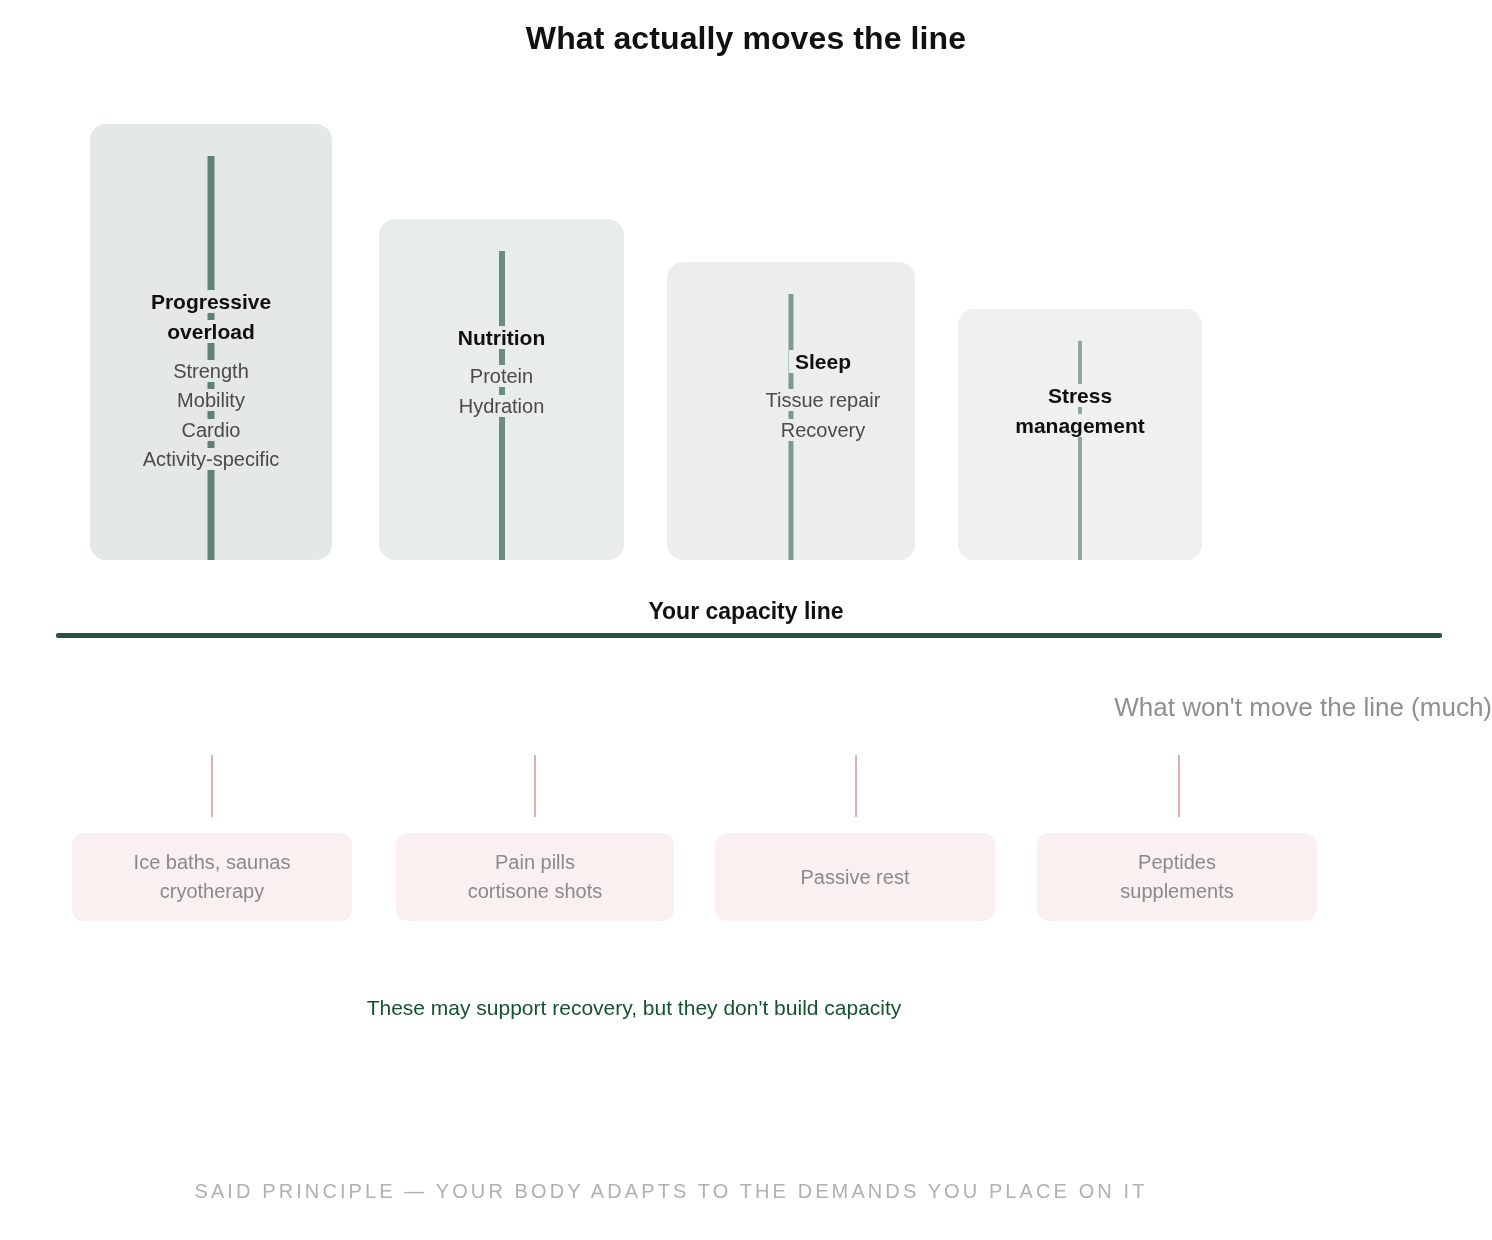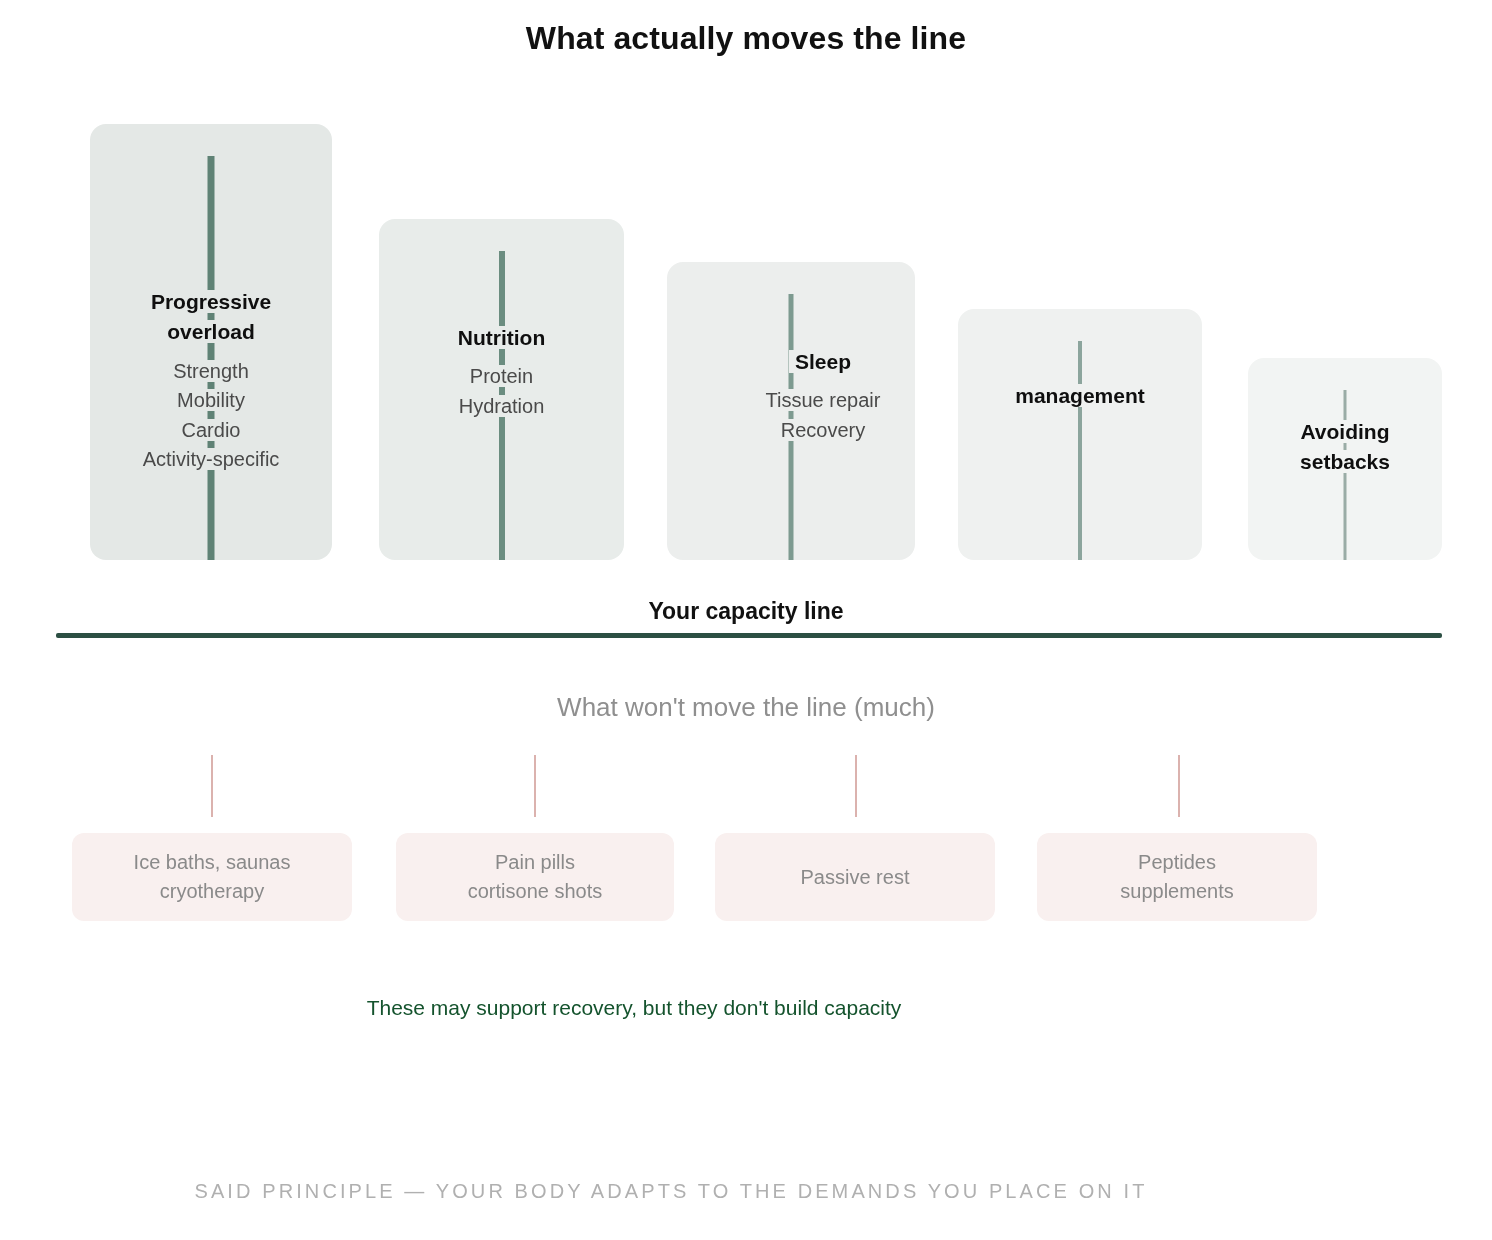--- a/index.html
+++ b/index.html
@@ -103,21 +103,21 @@
     background: #2c4f43;
     border-radius: 2px;
   }
 
   
   .negative-title {
     position: absolute;
     top: 692px;
     left: 0;
     width: 1492px;
-    text-align: center;
+    text-align: right;
     font-size: 26px;
     font-weight: normal;
     color: #8f8f8f;
   }
   .neg-stem {
     position: absolute;
     top: 755px;
     height: 62px;
     width: 2px;
     background: #dbb2ae;
@@ -197,27 +197,21 @@
         <div class="pos-label"><div><span class="pos-label-bg" style="background: rgb(236, 238, 237);">Sleep</span></div></div>
         <div class="pos-items">
           <div class="pos-item"><span style="background: rgb(236, 238, 237);">Tissue repair</span></div>
           <div class="pos-item"><span style="background: rgb(236, 238, 237);">Recovery</span></div>
         </div>
       </div>
     </div>
     <div class="pos-card" style="left: 958px; width: 244px; top: 309px; height: 251px; background: rgb(239, 241, 240);">
       <div class="pos-bar" style="width: 4px; background: rgb(140, 165, 157);"></div>
       <div class="pos-textwrap" style="top: 72px;">
-        <div class="pos-label"><div><span class="pos-label-bg" style="background: rgb(239, 241, 240);">management</span></div></div>
-      </div>
-    </div>
-    <div class="pos-card" style="left: 1248px; width: 194px; top: 358px; height: 202px; background: rgb(242, 244, 243);">
-      <div class="pos-bar" style="width: 3px; background: rgb(154, 172, 166);"></div>
-      <div class="pos-textwrap" style="top: 59px;">
-        <div class="pos-label"><div><span class="pos-label-bg" style="background: rgb(242, 244, 243);">Avoiding</span></div><div><span class="pos-label-bg" style="background: rgb(242, 244, 243);">setbacks</span></div></div>
+        <div class="pos-label"><div><span class="pos-label-bg" style="background: rgb(239, 241, 240);">Stress</span></div><div><span class="pos-label-bg" style="background: rgb(239, 241, 240);">management</span></div></div>
       </div>
     </div>
   </div>
 
 <div class="capacity-label">Your capacity line</div>
 <div class="capacity-rule"></div>
 
 <div class="negative-title">What won't move the line (much)</div>
 <div class="neg-note">These may support recovery, but they don't build capacity</div>
 

